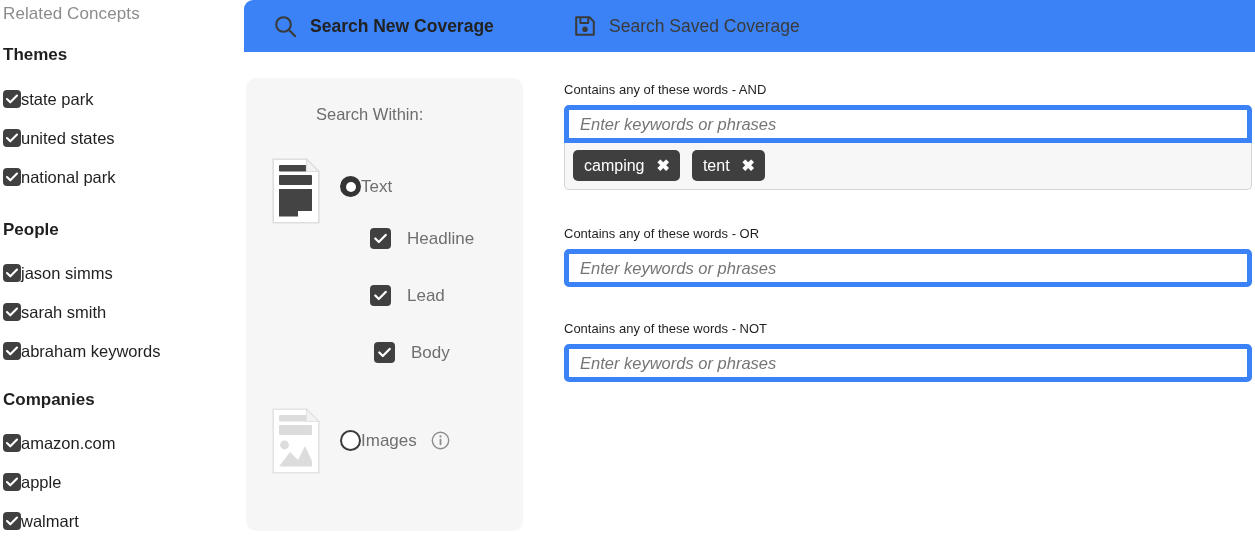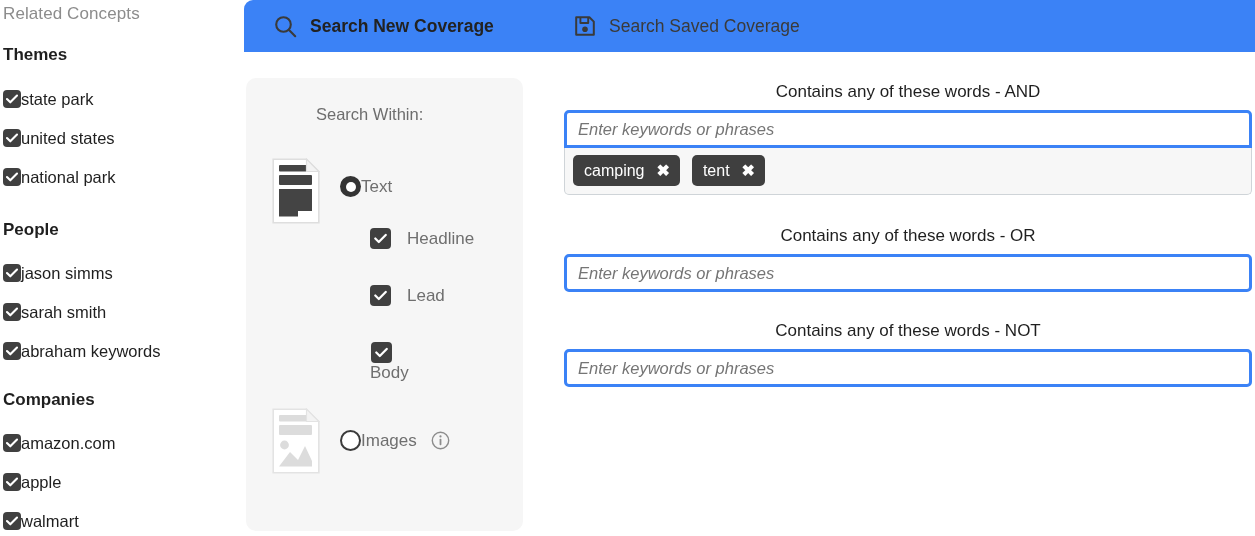--- a/index.html
+++ b/index.html
@@ -105,28 +105,27 @@
   .sub-cb {
     width: 21px; height: 21px; border-radius: 4px; background: #404040;
     display: inline-flex; align-items: center; justify-content: center;
     flex: 0 0 auto;
   }
   .sub-cb-label { margin-left: 16px; font-size: 17px; color: #6f6f6f; white-space: nowrap; }
 
   
   .field-group { position: absolute; left: 564px; width: 688px; }
   .field-label {
-    font-size: 17px; color: #1f1f1f; margin-bottom: 8px;
+    font-size: 13px; color: #1f1f1f; margin-bottom: 8px;
     white-space: nowrap;
-    text-align: center;
   }
   .text-input {
     width: 688px; height: 38px;
     background: #ffffff;
-    border: 3px solid #3b82f6;
+    border: 5px solid #3b82f6;
     border-radius: 5px;
     padding: 0 11px;
     font-size: 16.5px; font-style: italic; color: #0369a1;
     font-family: "Liberation Sans", sans-serif;
     outline: none;
     display: flex; align-items: center;
   }
   .text-input.has-chips { border-bottom-left-radius: 0; border-bottom-right-radius: 0; }
   .chips-area {
     width: 688px;
@@ -289,21 +288,21 @@
       <span class="sub-cb-label">Headline</span>
     </div>
     <div class="sub-cb-row" style="left:124px; top:207px;">
       <span class="sub-cb">
           <svg width="13" height="11" viewBox="0 0 13 11">
             <path d="M1.3 5.5 L4.8 9 L11.7 1.9" stroke="#fff" stroke-width="2.2" fill="none" stroke-linecap="round" stroke-linejoin="round"></path>
           </svg>
         </span>
       <span class="sub-cb-label">Lead</span>
     </div>
-    <div class="sub-cb-row" style="left:108px; top:264px;flex-direction:column;">
+    <div class="sub-cb-row" style="left:128px; top:264px;">
       <span class="sub-cb">
           <svg width="13" height="11" viewBox="0 0 13 11">
             <path d="M1.3 5.5 L4.8 9 L11.7 1.9" stroke="#fff" stroke-width="2.2" fill="none" stroke-linecap="round" stroke-linejoin="round"></path>
           </svg>
         </span>
       <span class="sub-cb-label">Body</span>
     </div>
 
     <span class="doc-icon" style="left:26px; top:330px;">
       <svg width="48" height="66" viewBox="0 0 48 66">

